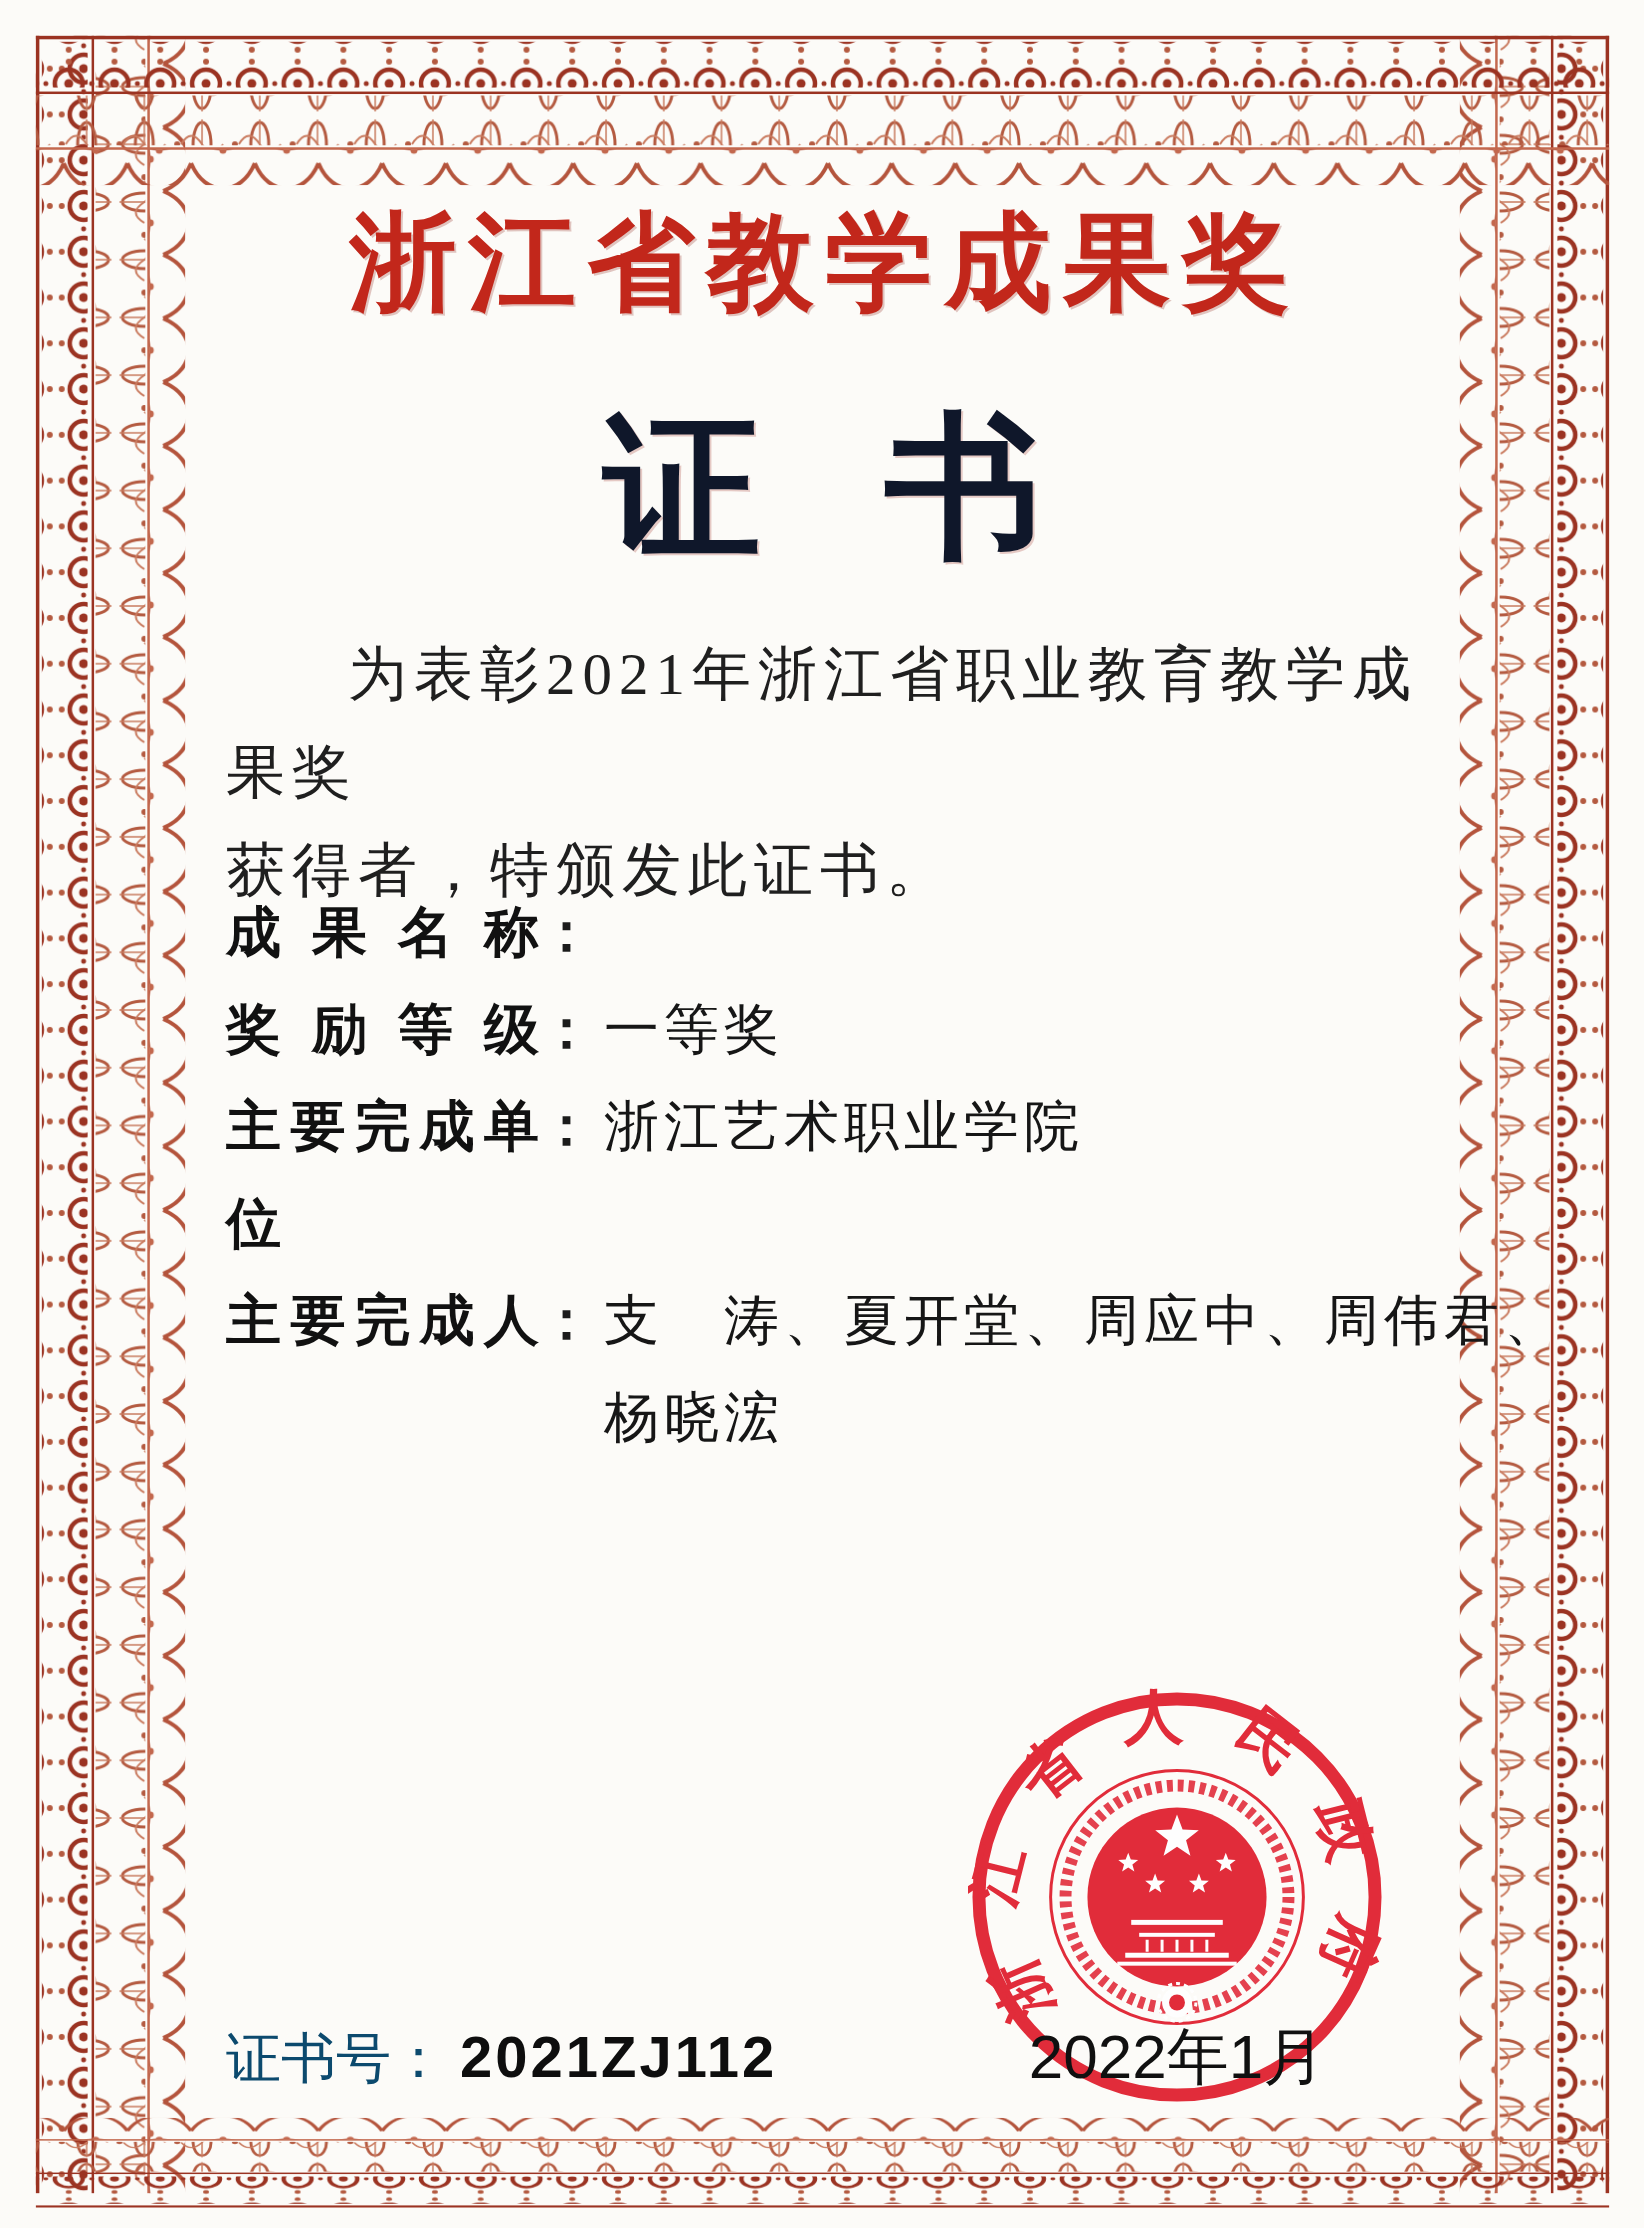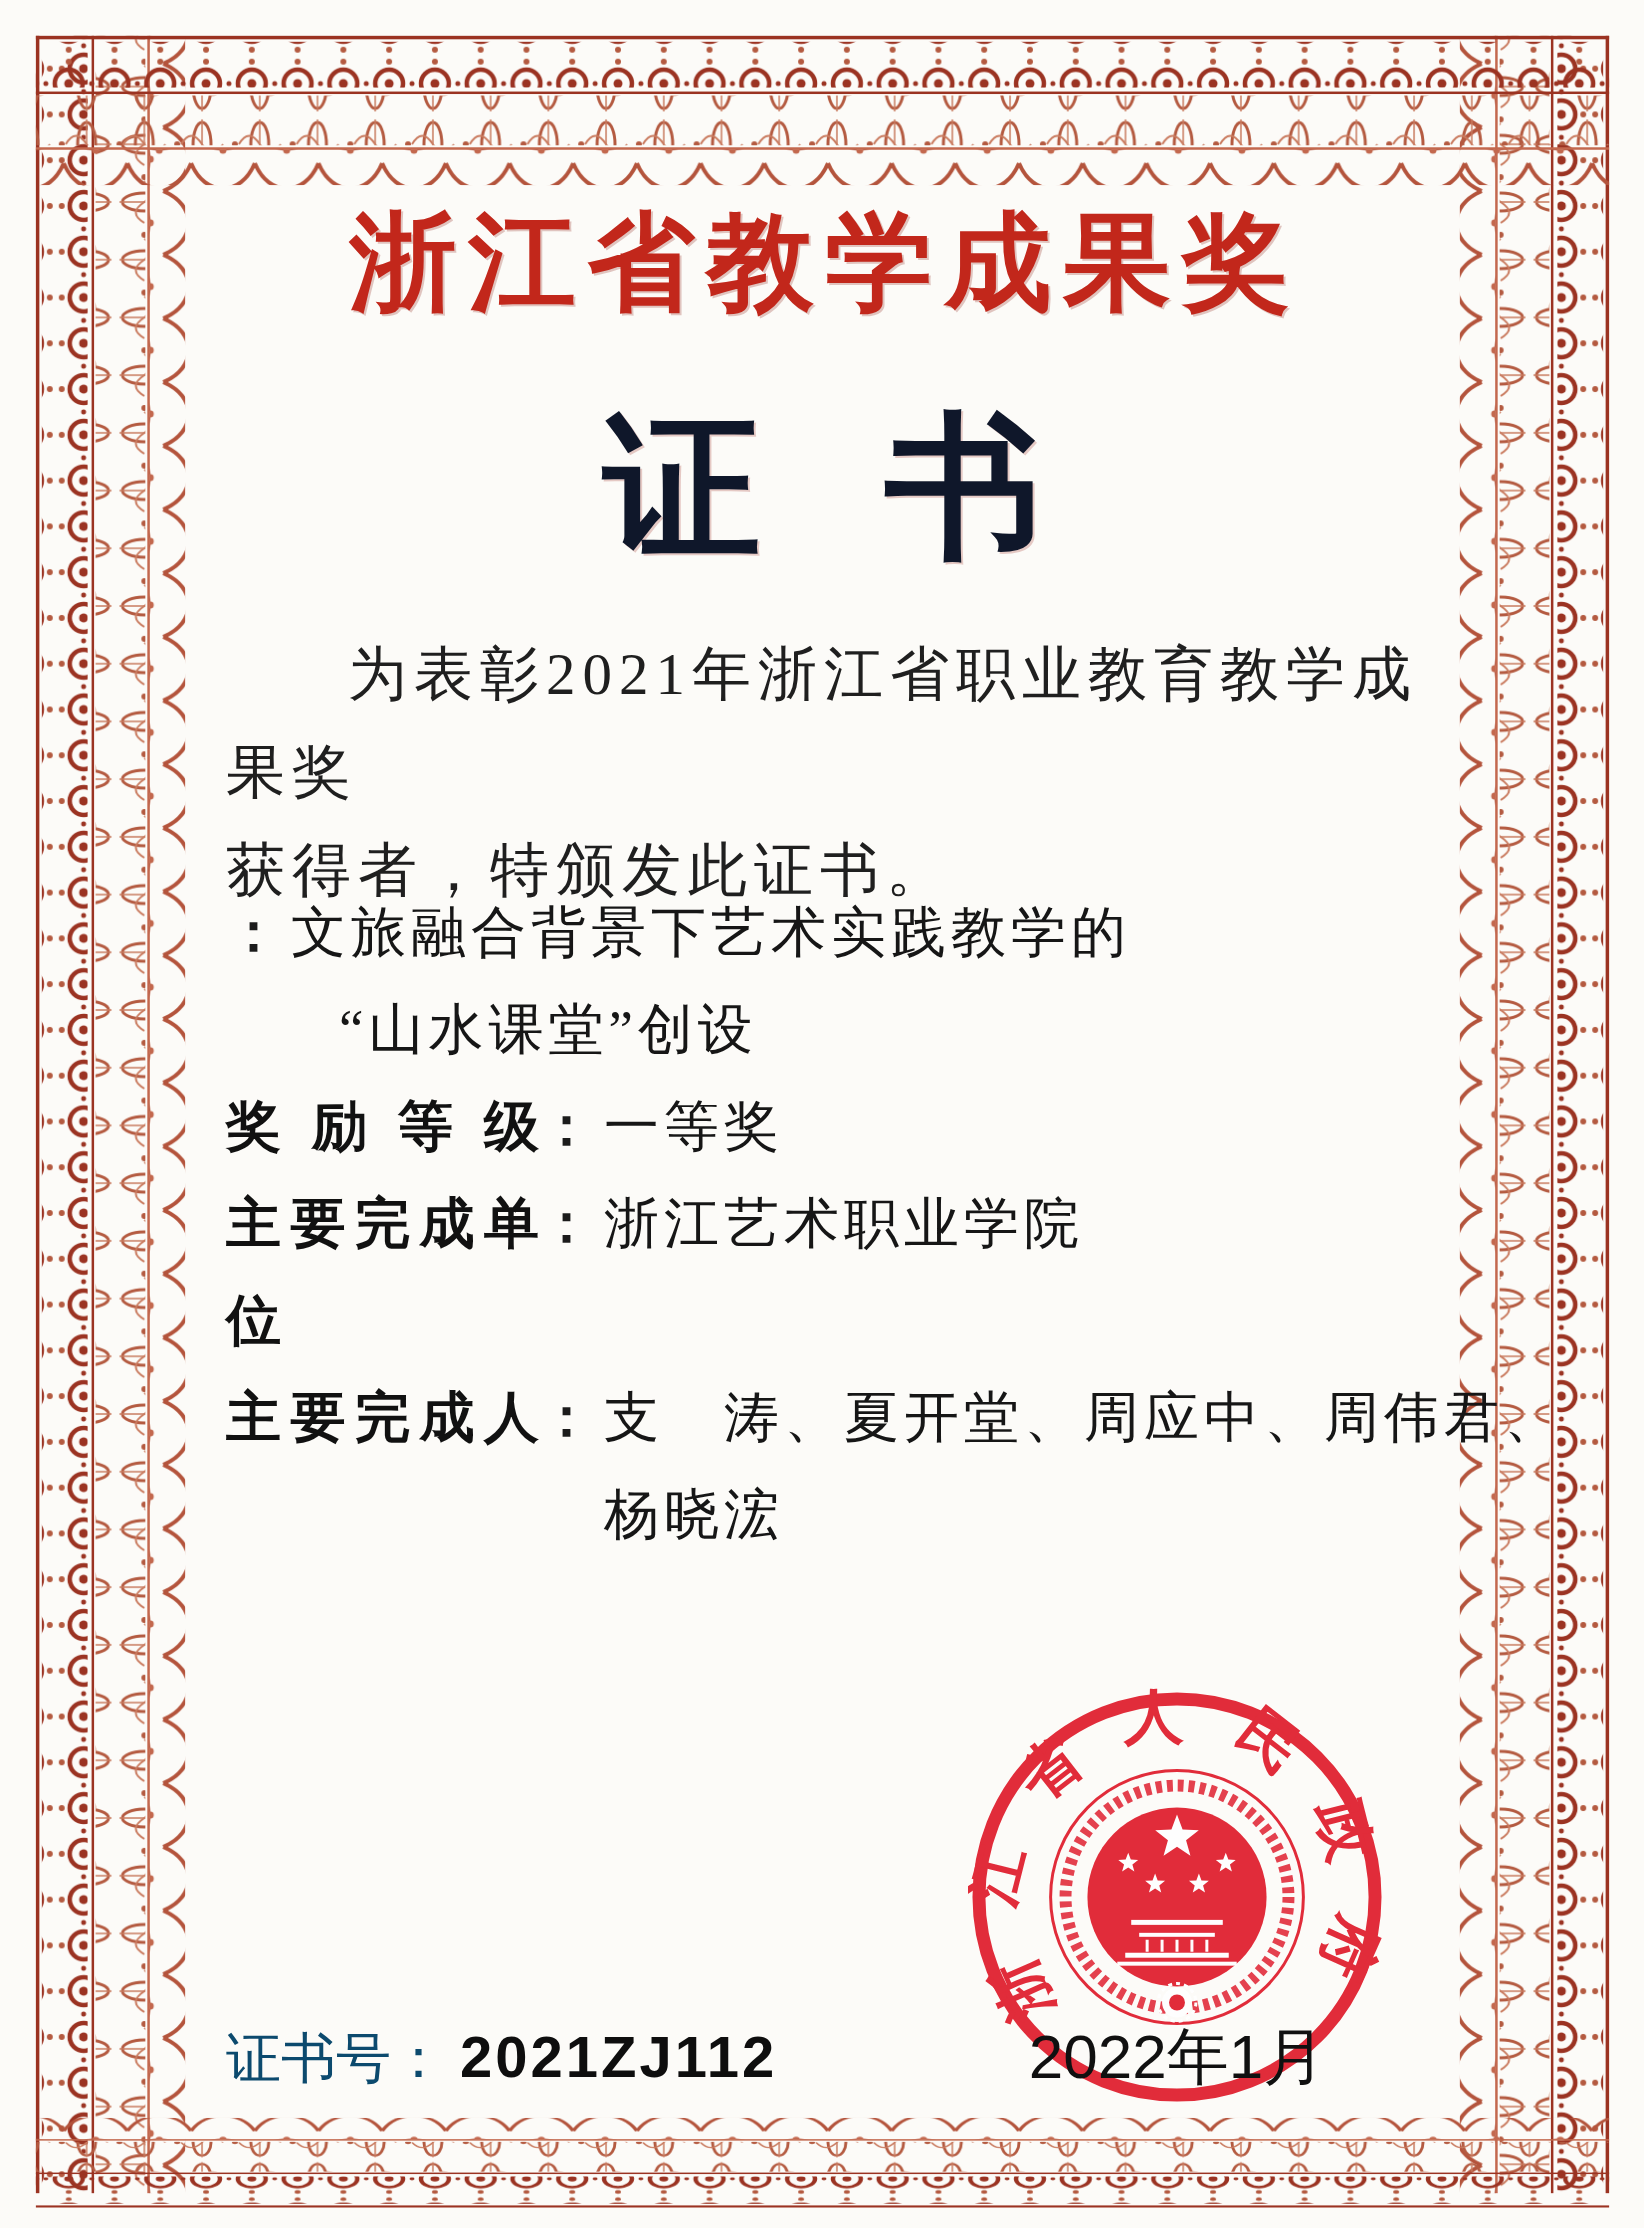--- a/index.html
+++ b/index.html
@@ -176,25 +176,22 @@
 
   <div class="subtitle">证 书</div>
 
   <div class="citation">
     <div class="indent">为表彰2021年浙江省职业教育教学成果奖</div>
     <div>获得者，特颁发此证书。</div>
   </div>
 
   <div class="fields">
     <div class="frow">
-        <span class="fcolon">：</span>
-      <div class="fvals">
-        <div class="fvline">文旅融合背景下艺术实践教学的</div>
-        <div class="fvline vline-indent">“山水课堂”创设</div>
-      </div>
+      <span class="flabel">成 果 名 称</span>
+        <span class="fcolon">：</span>
     </div>
     <div class="frow">
       <span class="flabel">奖 励 等 级</span>
         <span class="fcolon">：</span>
       <div class="fvals">
         <div class="fvline">一等奖</div>
       </div>
     </div>
     <div class="frow">
       <span class="flabel">主要完成单位</span>

